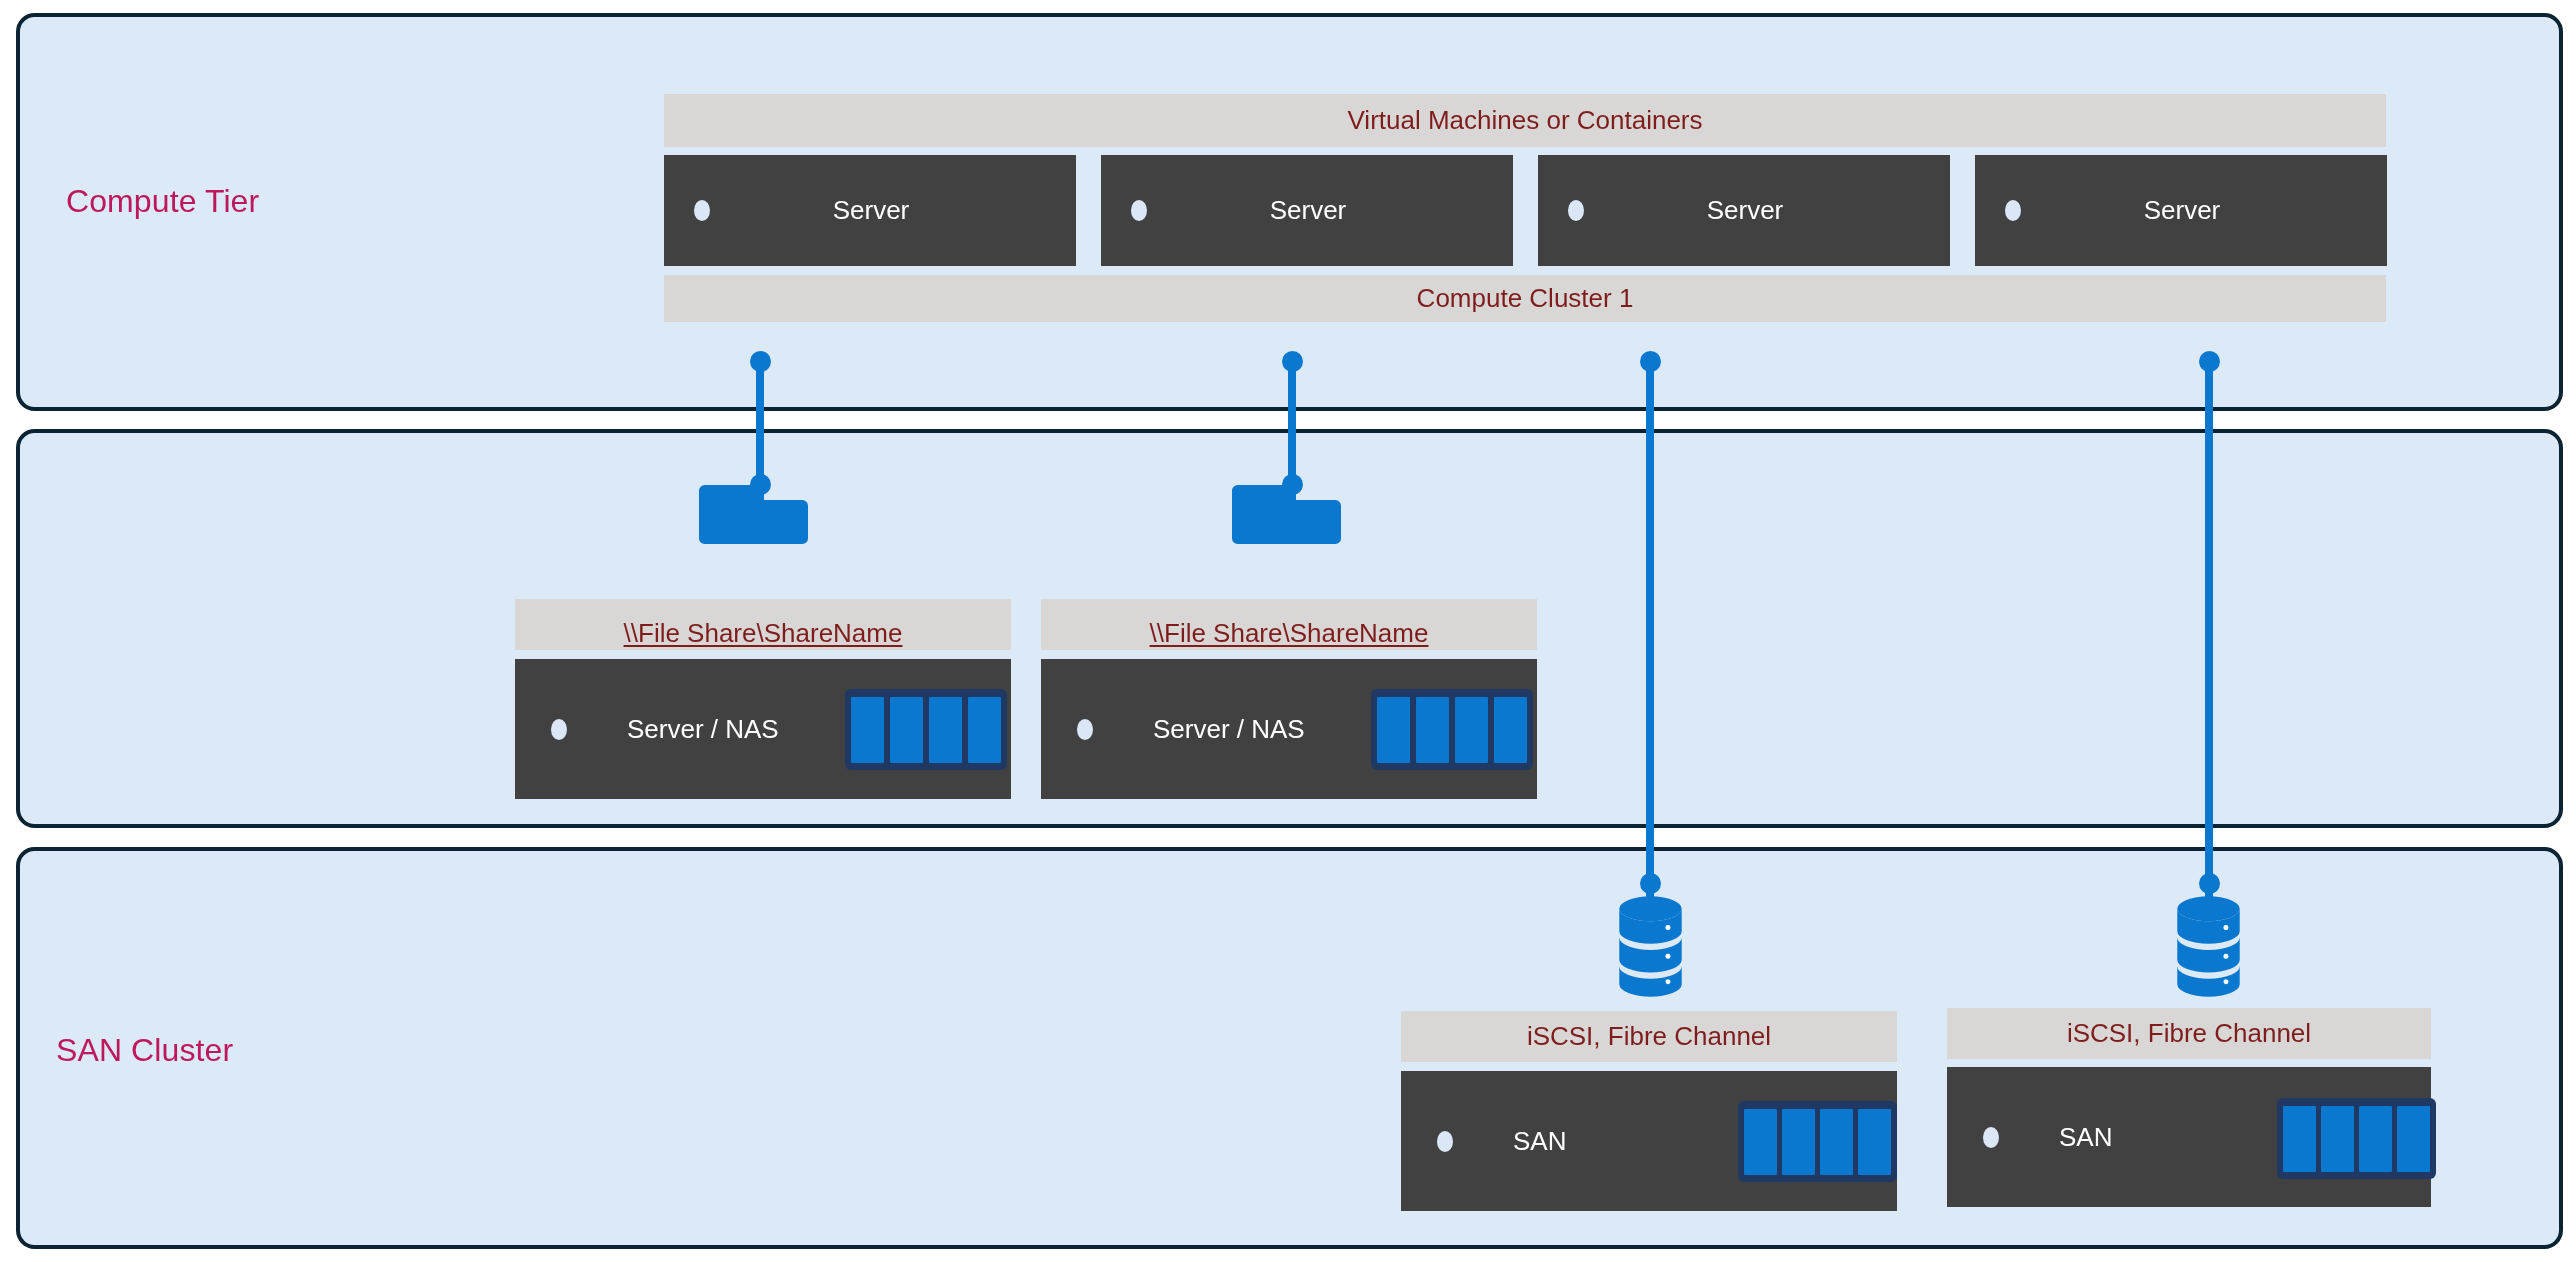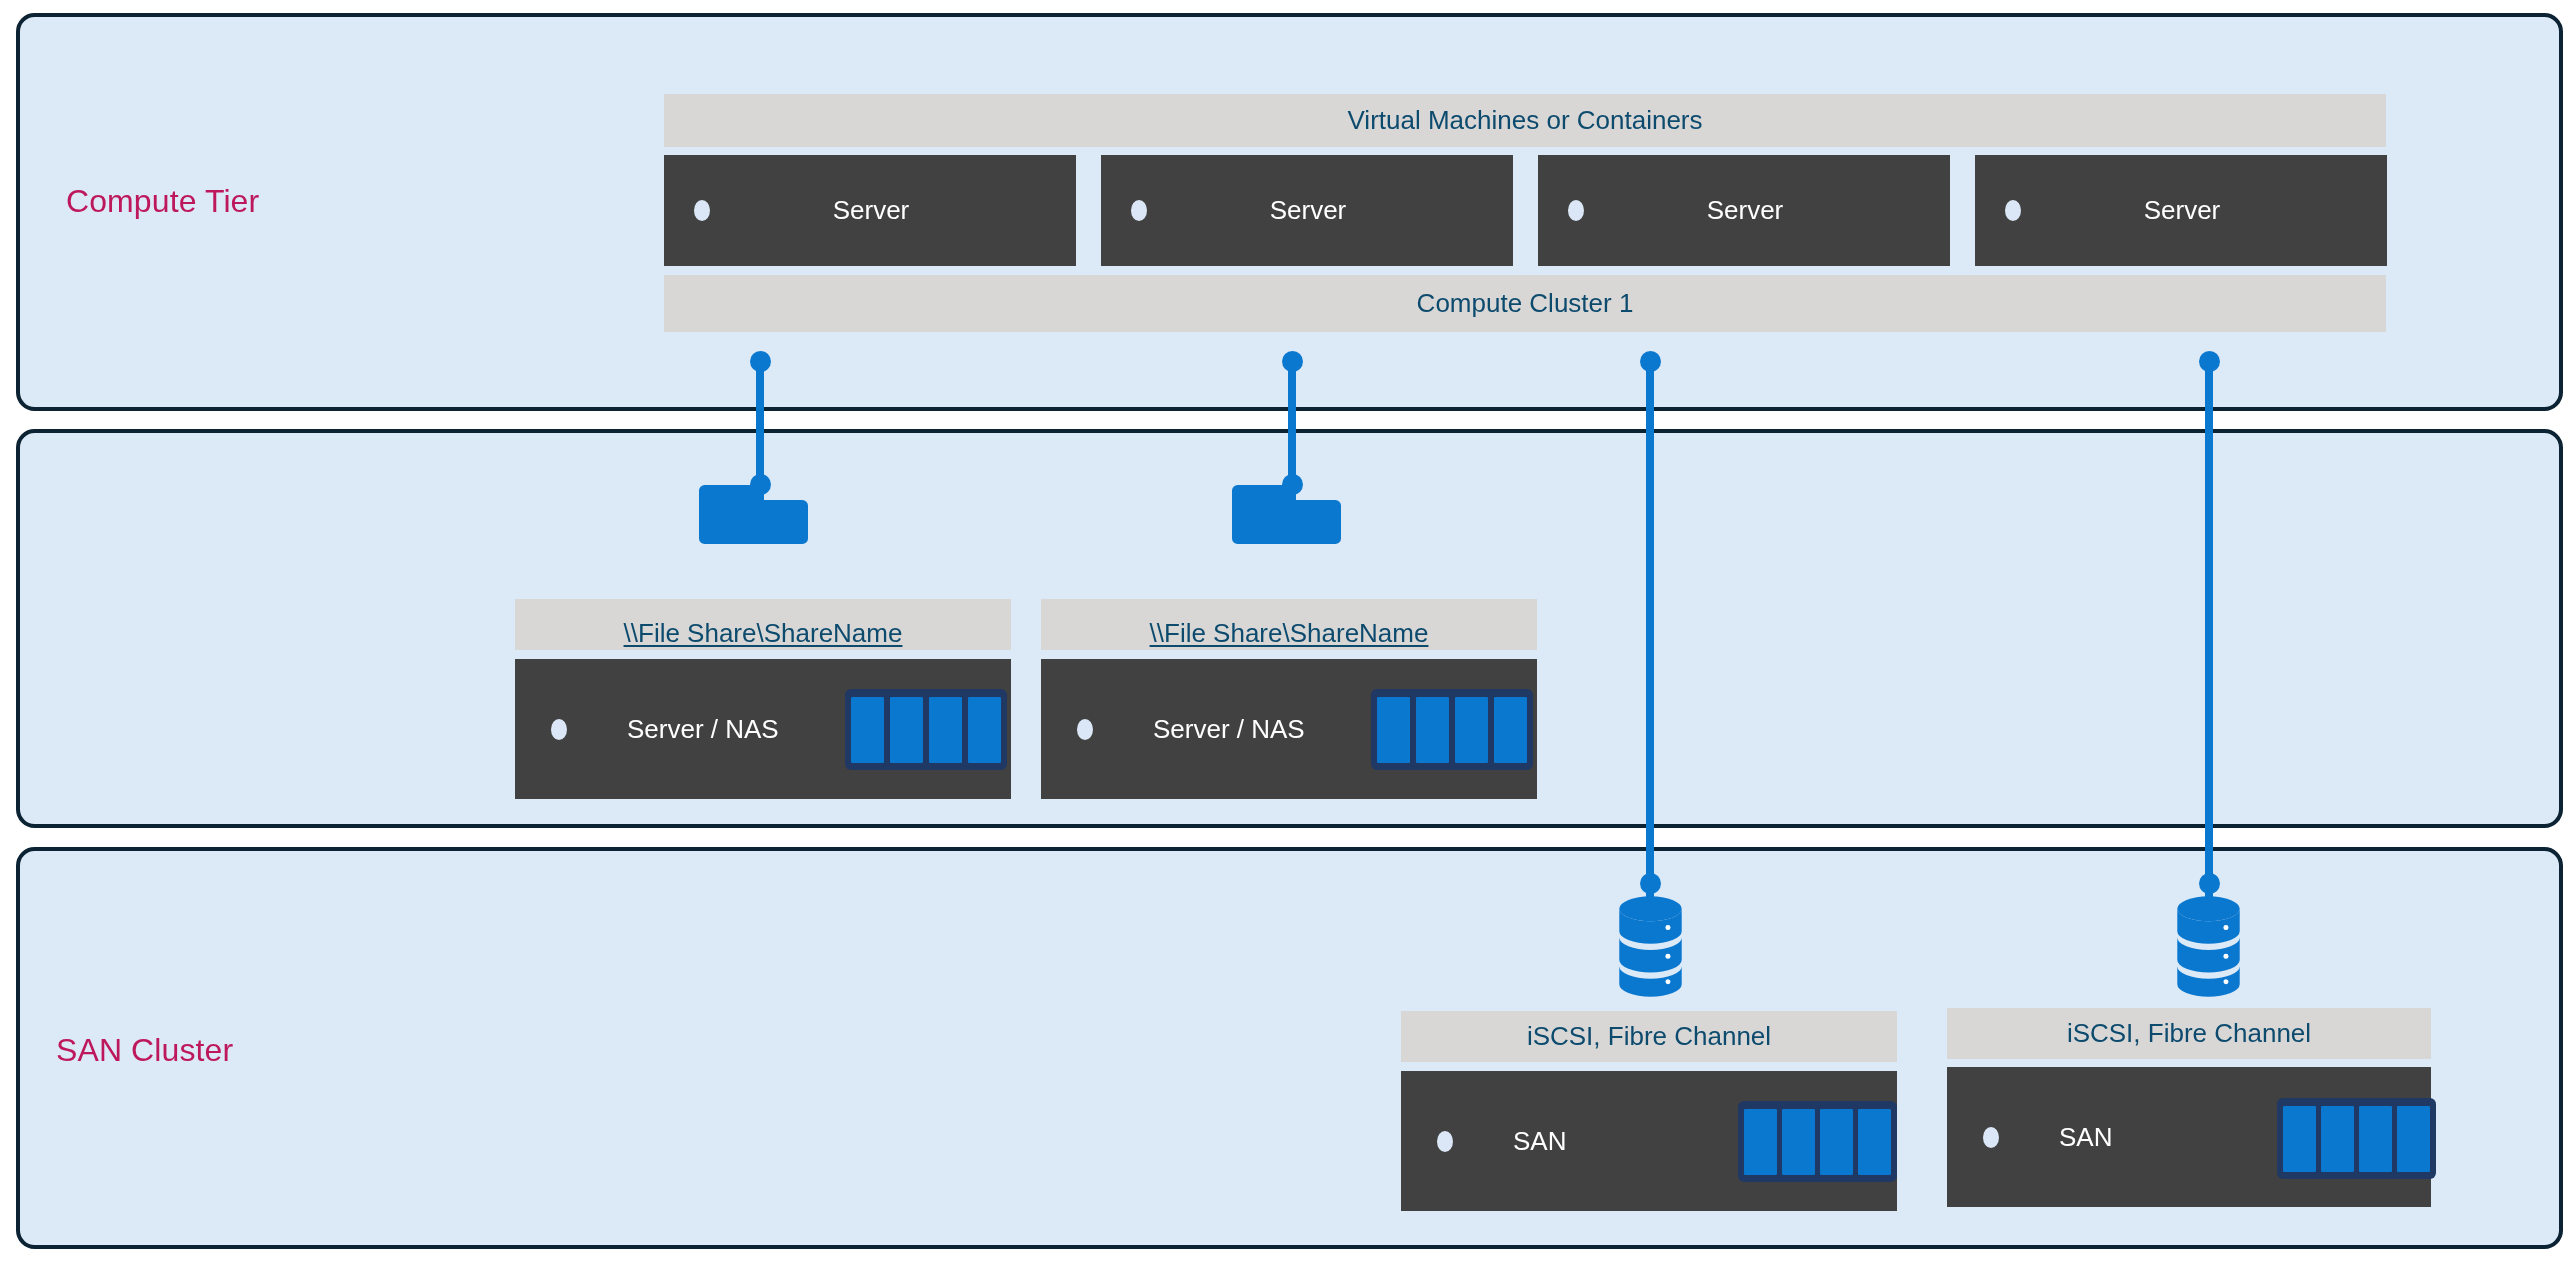--- a/index.html
+++ b/index.html
@@ -23,21 +23,21 @@
     letter-spacing:0.1px;
   }
 
   
   .band{
     position:absolute;
     background:#d8d7d5;
     display:flex;
     align-items:center;
     justify-content:center;
-    color:#0c4a6e;
+    color:#7f1d1d;
     font-size:26px;
     box-sizing:border-box;
   }
   .band.underlined span{ text-decoration:underline; text-underline-offset:3.1px;margin-top:18px;}
 
   
   .device{
     position:absolute;
     background:#414141;
     box-sizing:border-box;
@@ -137,21 +137,21 @@
   <div class="device server" style="left:1538px;top:155px;width:412px;height:111px;">
     <span class="led"></span>
     <span class="dev-label">Server</span>
   </div>
 
   <div class="device server" style="left:1975px;top:155px;width:412px;height:111px;">
     <span class="led"></span>
     <span class="dev-label">Server</span>
   </div>
 
-  <div class="band" style="left:664px;top:275px;width:1722px;height:57px;">
+  <div class="band" style="left:664px;top:275px;width:1722px;height:47px;">
     <span>Compute Cluster 1</span>
   </div>
 
   <div class="tier" style="left:15.6px;top:429px;width:2547px;height:399px;"></div>
 
 
   <div class="folder" style="left:699px;top:485px;width:109px;height:60px;">
     <div class="tab"></div>
     <div class="body"></div>
   </div>

